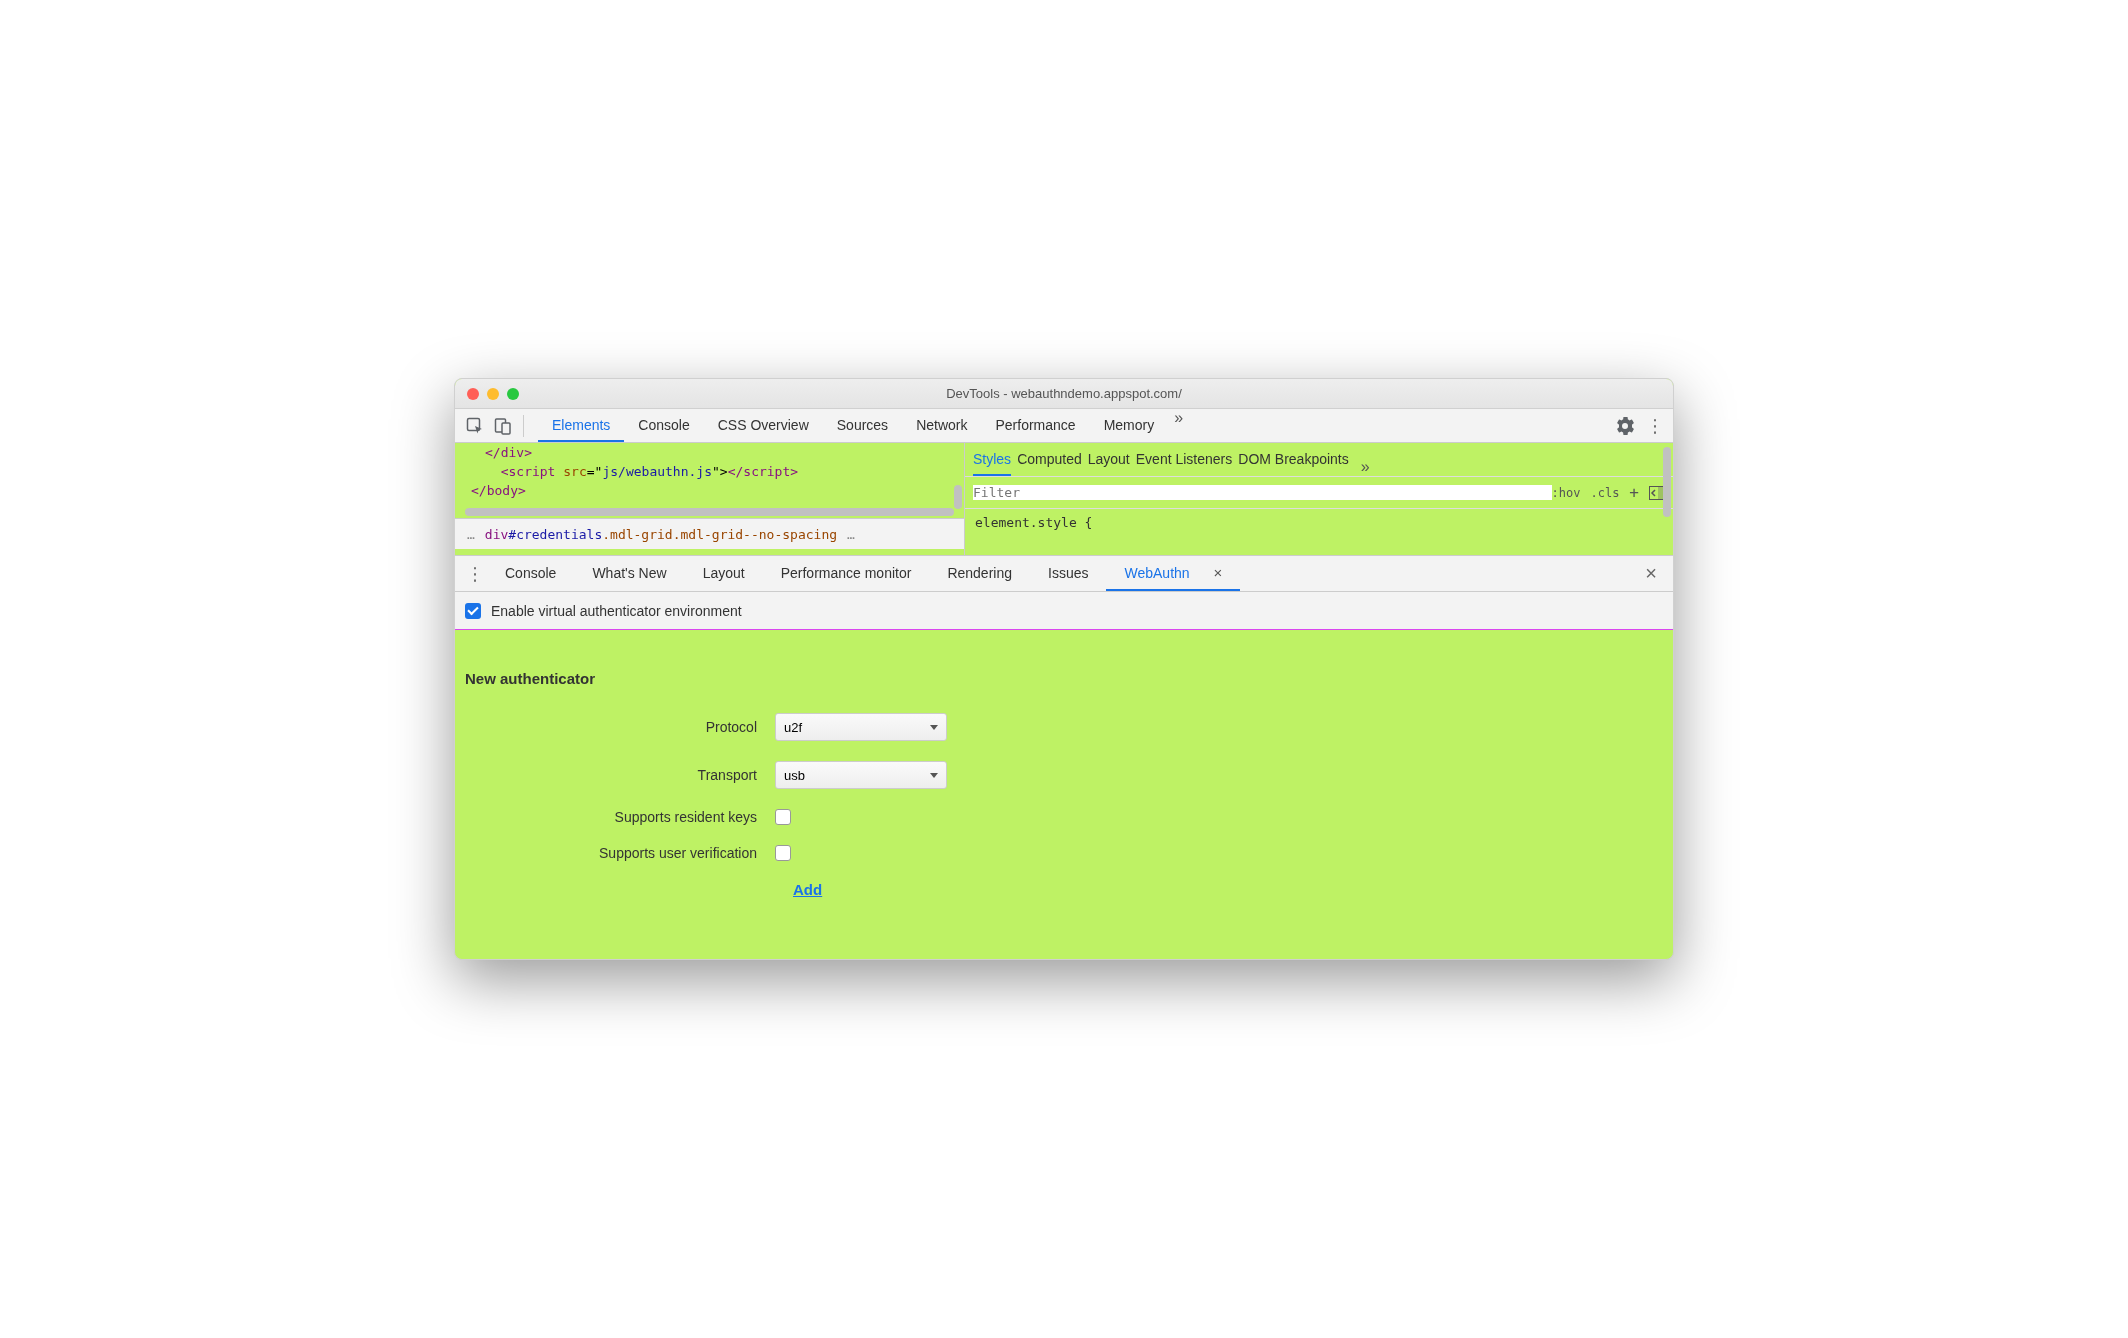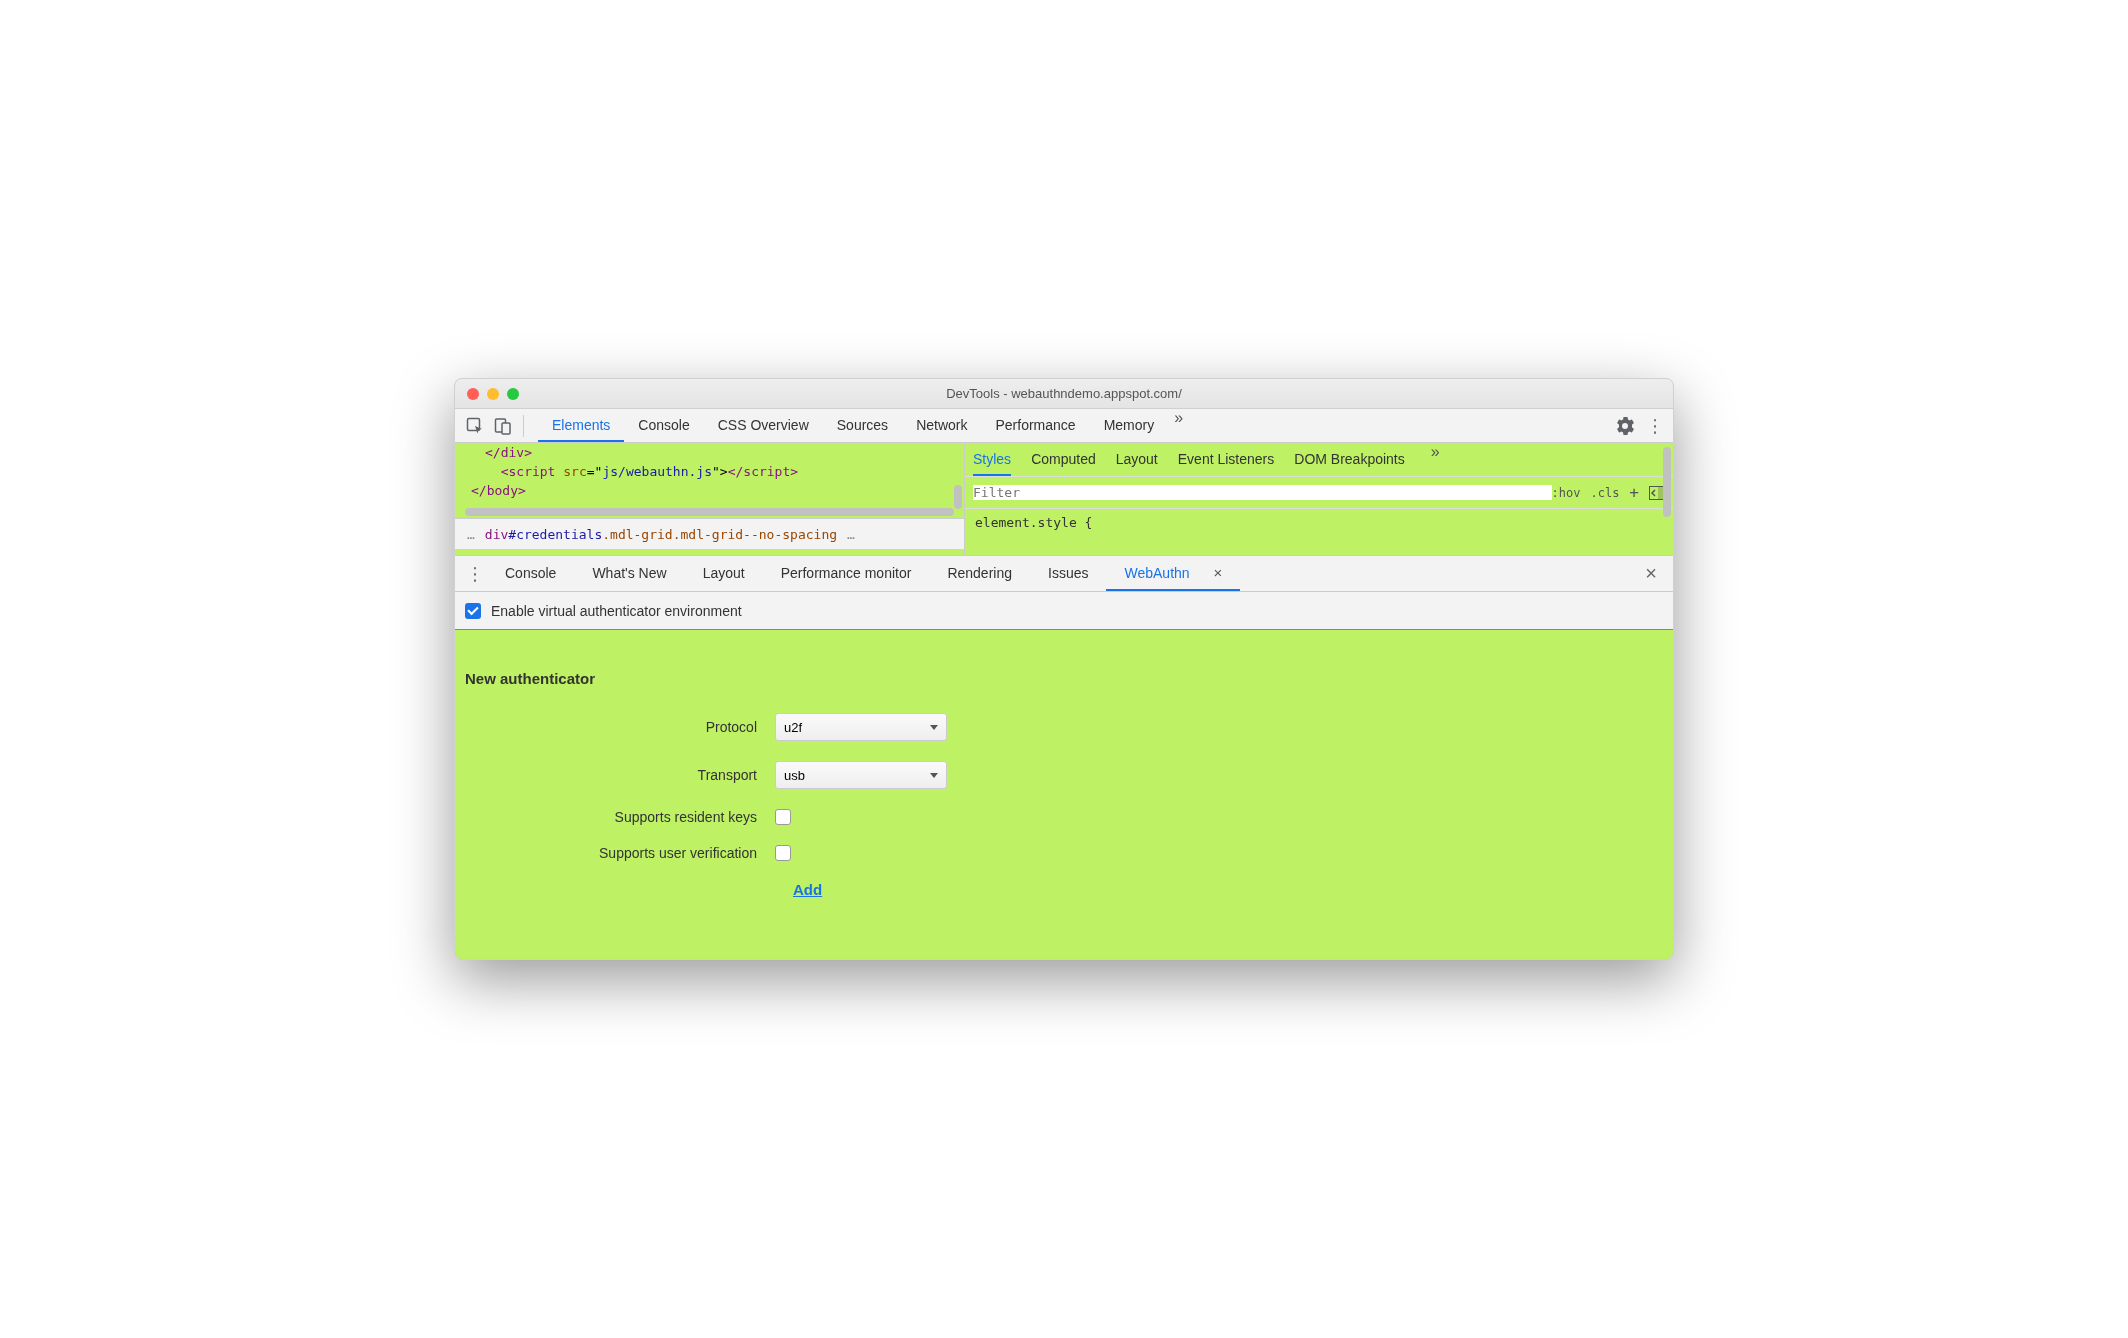--- a/index.html
+++ b/index.html
@@ -78,22 +78,22 @@
 }
 .code-panel .sbh {
   height: 8px; background: #c1c1c1; border-radius: 4px;
   margin: 8px 10px 2px 10px;
 }
 .c-tag { color: #881280; }
 .c-attr { color: #994500; }
 .c-str { color: #1a1aa6; }
 .styles-panel { flex: 1; display: flex; flex-direction: column; }
 .styles-tabs {
-  display: flex; align-items: flex-start; height: 34px;
-  border-bottom: 1px solid #ddd; padding: 0 8px; gap: 20px;
+  display: flex; align-items: flex-end; height: 34px;
+  border-bottom: 1px solid #ddd; padding: 0 8px; gap: 6px;
 }
 .stab { font-size: 14px; color: #333; cursor: pointer; height: 33px; display: flex; align-items: center; border-bottom: 2px solid transparent; }
 .stab.active { color: #1a73e8; border-bottom-color: #1a73e8; }
 .filter-row {
   display: flex; align-items: center; height: 32px;
   border-bottom: 1px solid #ddd; padding: 0 8px;
 }
 .filter-input {
   flex: 1; border: none; outline: none; font-size: 13px;
   font-family: Menlo, monospace; color: #888;

